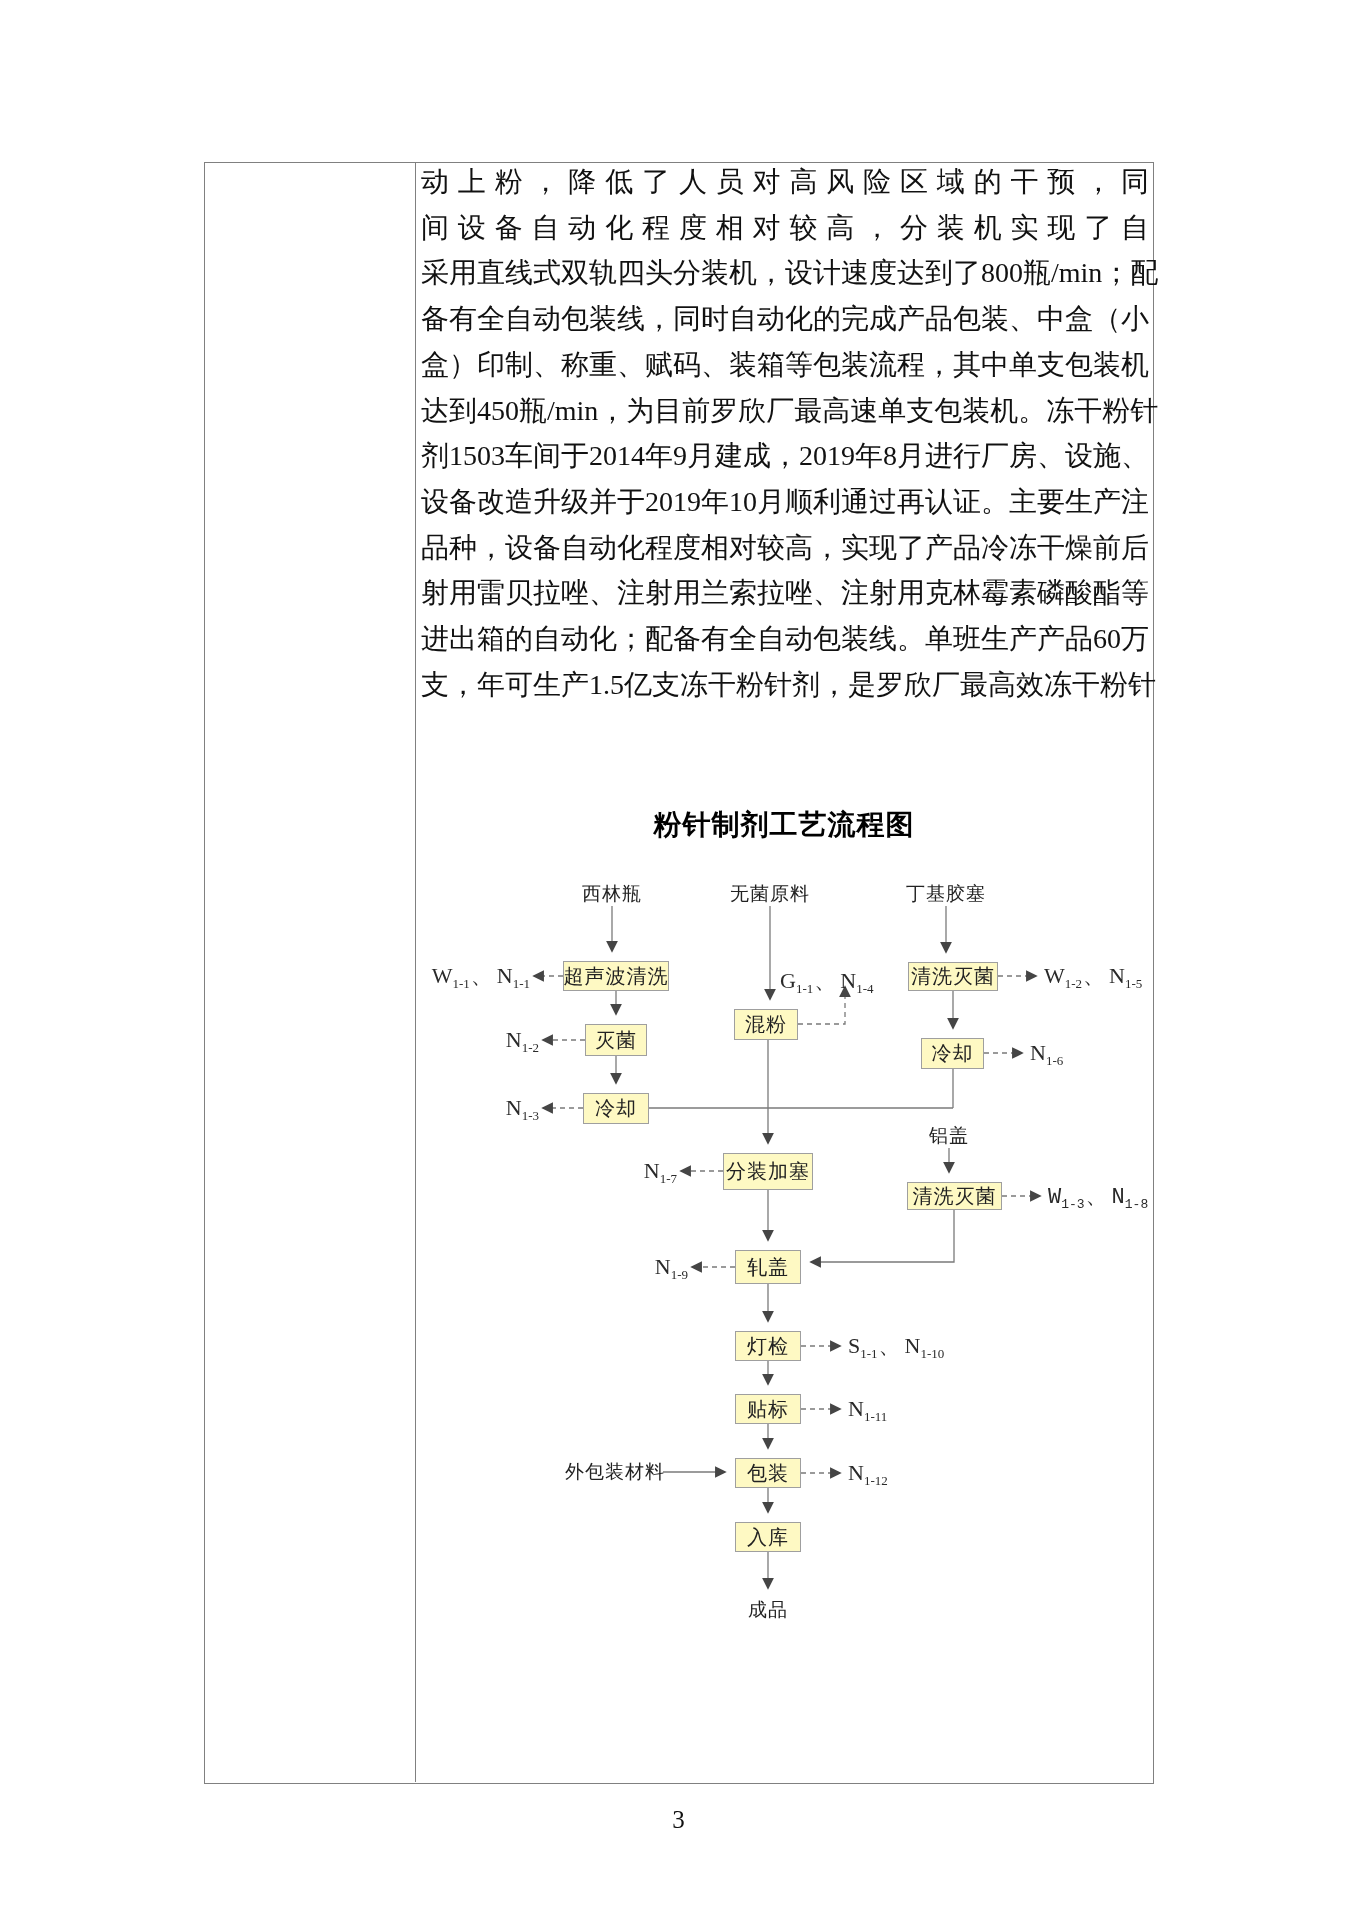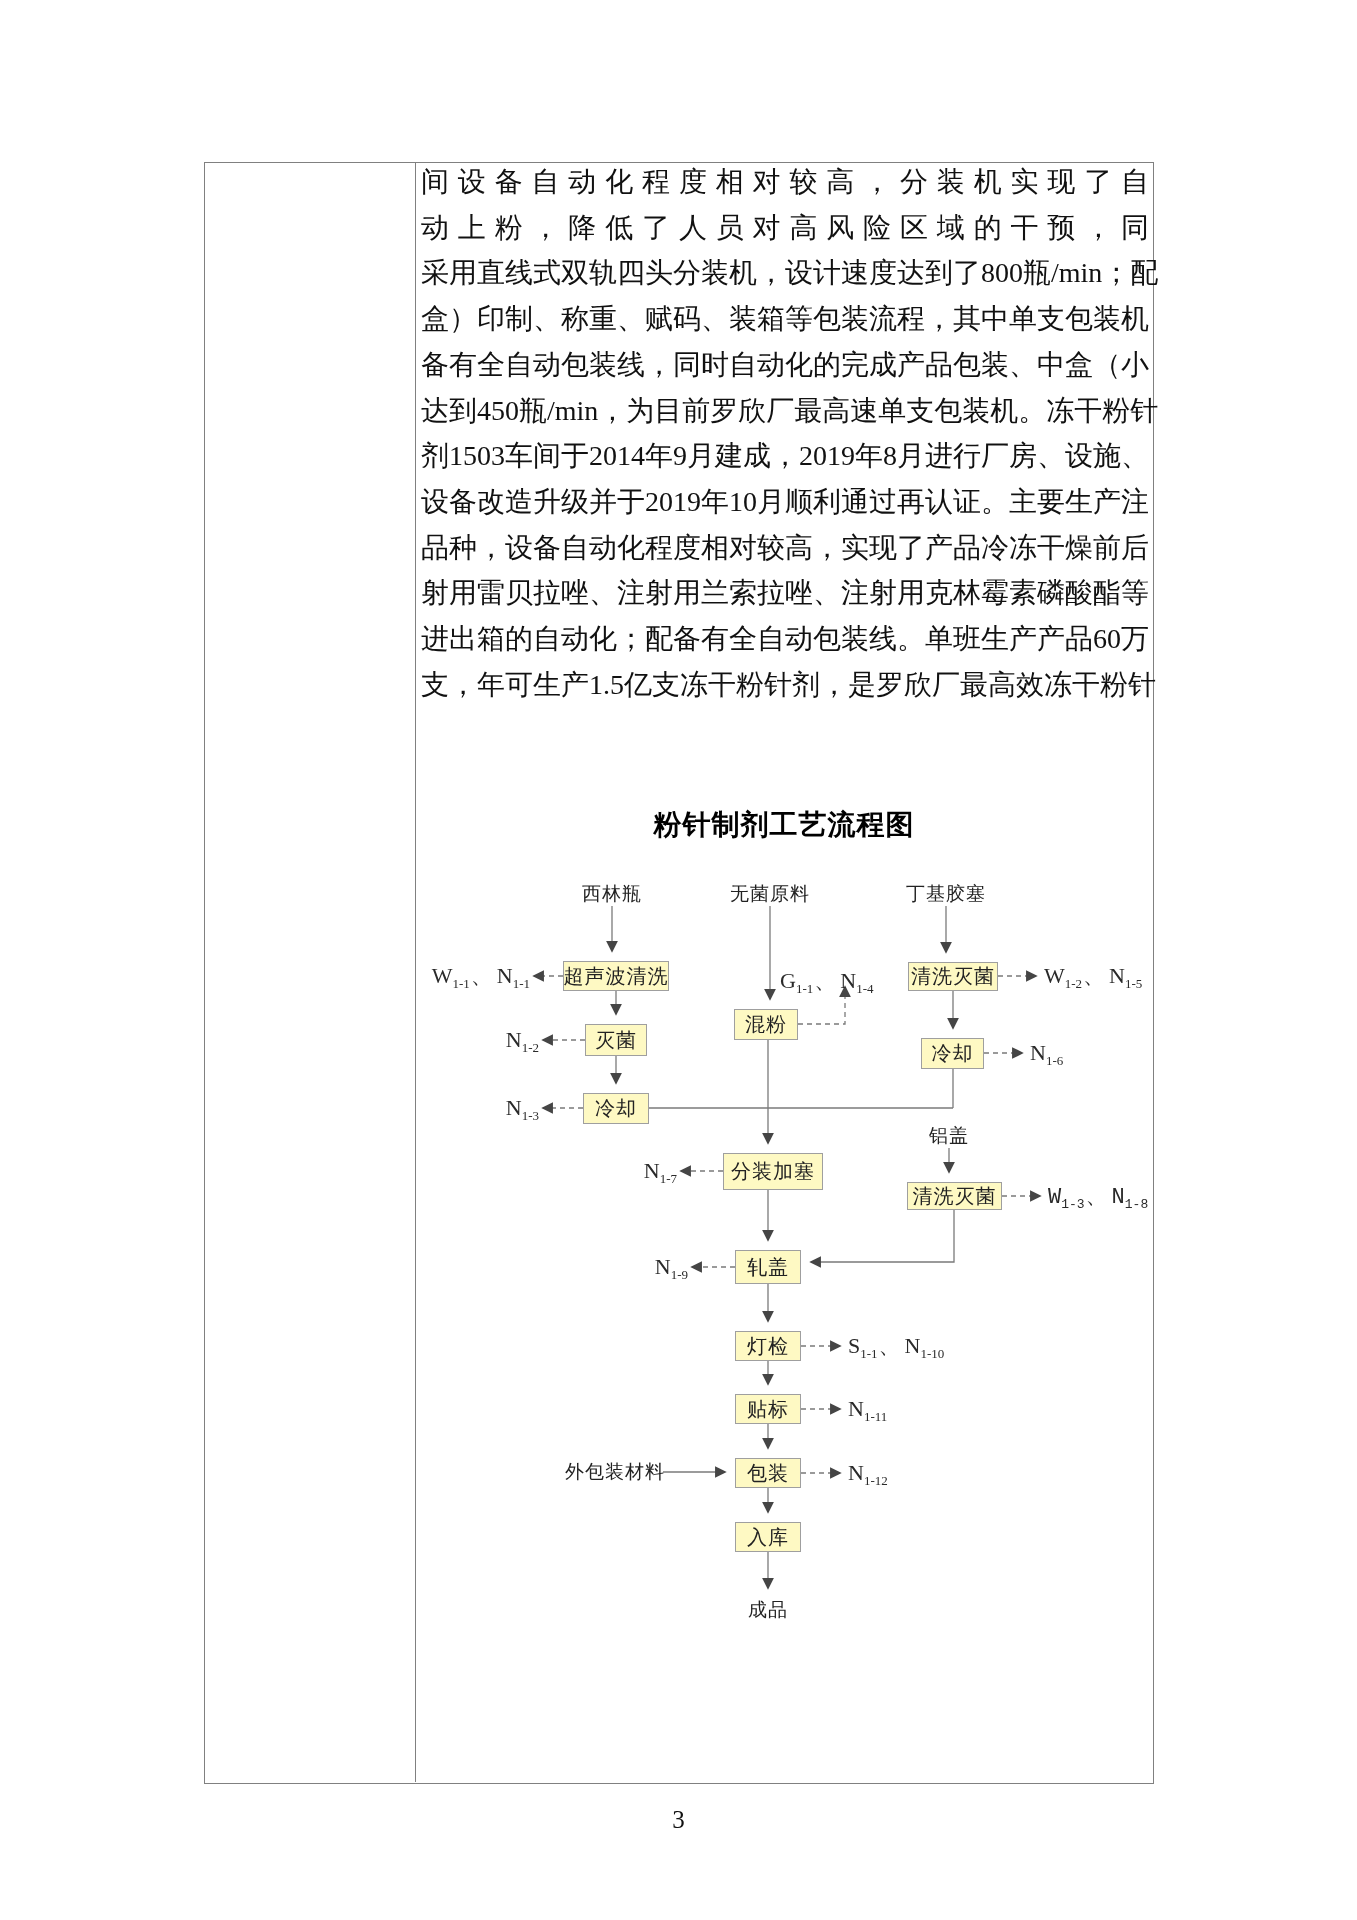--- a/index.html
+++ b/index.html
@@ -57,25 +57,25 @@
 </head>
 <body>
 
 <div class="page">
 
   <div class="tframe" style="left:204px;top:162px;width:948px;height:1620px;"></div>
   <div class="tdivider" style="left:415px;top:162px;height:1620px;"></div>
   <div style="position:absolute;left:205px;top:163px;width:209px;height:1618px;"></div>
 
   <div class="para" id="para">
+      <div class="pline">动上粉，降低了人员对高风险区域的干预，同</div>
       <div class="pline">间设备自动化程度相对较高，分装机实现了自</div>
-      <div class="pline">动上粉，降低了人员对高风险区域的干预，同</div>
       <div class="pline">采用直线式双轨四头分装机，设计速度达到了800瓶/min；配</div>
+      <div class="pline">备有全自动包装线，同时自动化的完成产品包装、中盒（小</div>
       <div class="pline">盒）印制、称重、赋码、装箱等包装流程，其中单支包装机</div>
-      <div class="pline">备有全自动包装线，同时自动化的完成产品包装、中盒（小</div>
       <div class="pline">达到450瓶/min，为目前罗欣厂最高速单支包装机。冻干粉针</div>
       <div class="pline">剂1503车间于2014年9月建成，2019年8月进行厂房、设施、</div>
       <div class="pline">设备改造升级并于2019年10月顺利通过再认证。主要生产注</div>
       <div class="pline">品种，设备自动化程度相对较高，实现了产品冷冻干燥前后</div>
       <div class="pline">射用雷贝拉唑、注射用兰索拉唑、注射用克林霉素磷酸酯等</div>
       <div class="pline">进出箱的自动化；配备有全自动包装线。单班生产产品60万</div>
       <div class="pline">支，年可生产1.5亿支冻干粉针剂，是罗欣厂最高效冻干粉针</div>
     </div>
 
   <div class="fc-title">粉针制剂工艺流程图</div>
@@ -124,21 +124,21 @@
     </g>
   </svg>
 
   <div id="fc-nodes">
       <div class="fc-box" style="left: 563px; top: 961px; width: 106px; height: 30px;">超声波清洗</div>
       <div class="fc-box" style="left: 585px; top: 1024px; width: 62px; height: 32px;">灭菌</div>
       <div class="fc-box" style="left: 583px; top: 1093px; width: 66px; height: 31px;">冷却</div>
       <div class="fc-box" style="left: 734px; top: 1009px; width: 64px; height: 31px;">混粉</div>
       <div class="fc-box" style="left: 908px; top: 962px; width: 90px; height: 29px;">清洗灭菌</div>
       <div class="fc-box" style="left: 921px; top: 1038px; width: 63px; height: 31px;">冷却</div>
-      <div class="fc-box" style="left: 723px; top: 1153px; width: 100px; height: 37px;">分装加塞</div>
+      <div class="fc-box" style="left: 723px; top: 1153px; width: 90px; height: 37px;">分装加塞</div>
       <div class="fc-box" style="left: 907px; top: 1182px; width: 95px; height: 28px;">清洗灭菌</div>
       <div class="fc-box" style="left: 735px; top: 1250px; width: 66px; height: 34px;">轧盖</div>
       <div class="fc-box" style="left: 735px; top: 1331px; width: 66px; height: 30px;">灯检</div>
       <div class="fc-box" style="left: 735px; top: 1394px; width: 66px; height: 30px;">贴标</div>
       <div class="fc-box" style="left: 735px; top: 1458px; width: 66px; height: 30px;">包装</div>
       <div class="fc-box" style="left: 735px; top: 1522px; width: 66px; height: 30px;">入库</div>
       <div class="fc-label" style="left: 612px; top: 894px;">西林瓶</div>
       <div class="fc-label" style="left: 770px; top: 894px;">无菌原料</div>
       <div class="fc-label" style="left: 946px; top: 894px;">丁基胶塞</div>
       <div class="fc-label" style="left: 949px; top: 1136px;">铝盖</div>

